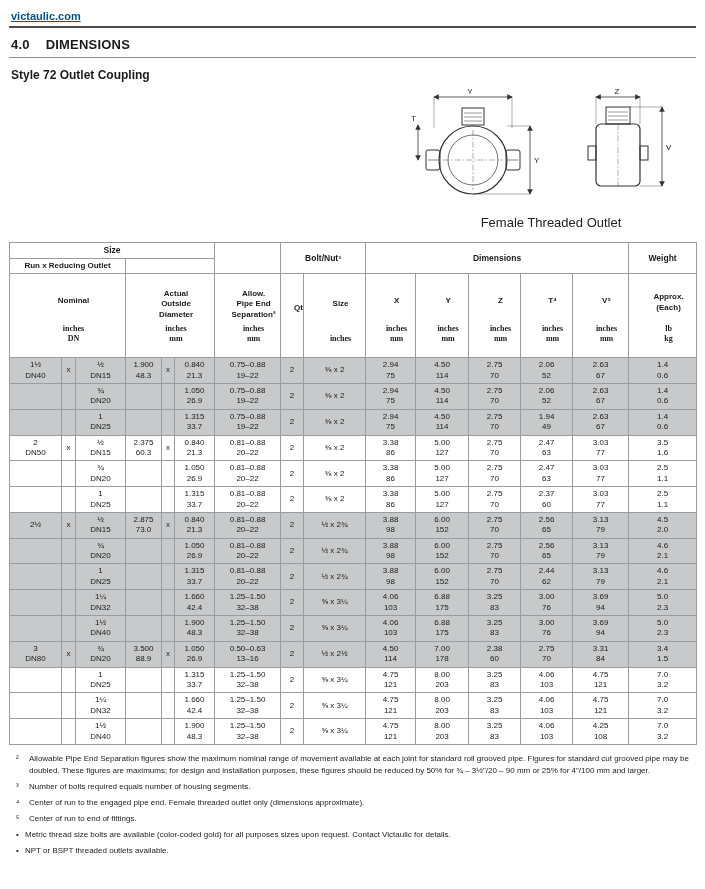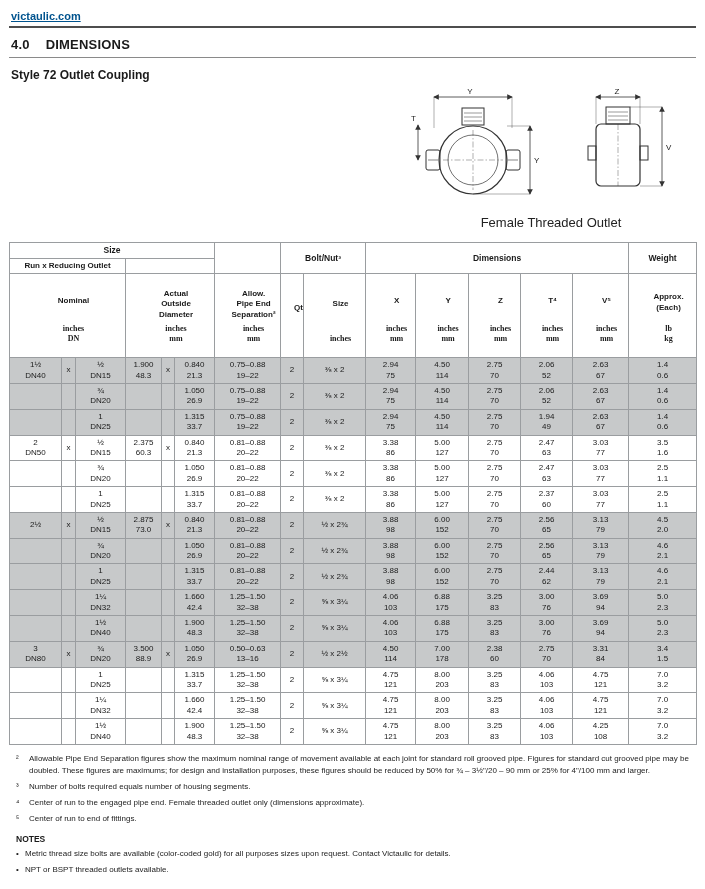--- a/index.html
+++ b/index.html
@@ -647,21 +647,20 @@
     <div class="fn">
       <div class="fn-marker">⁴</div>
       <div class="fn-text">Center of run to the engaged pipe end. Female threaded outlet only (dimensions approximate).</div>
     </div>
     <div class="fn">
       <div class="fn-marker">⁵</div>
       <div class="fn-text">Center of run to end of fittings.</div>
     </div>
   </div>
 
-  <div class="notes-head">NOTES</div>
   <div class="note">
     <div class="note-bullet">•</div>
     <div class="note-text">Metric thread size bolts are available (color-coded gold) for all purposes sizes upon request. Contact Victaulic for details.</div>
   </div>
   <div class="note">
     <div class="note-bullet">•</div>
     <div class="note-text">NPT or BSPT threaded outlets available.</div>
   </div>
 
 </div>

